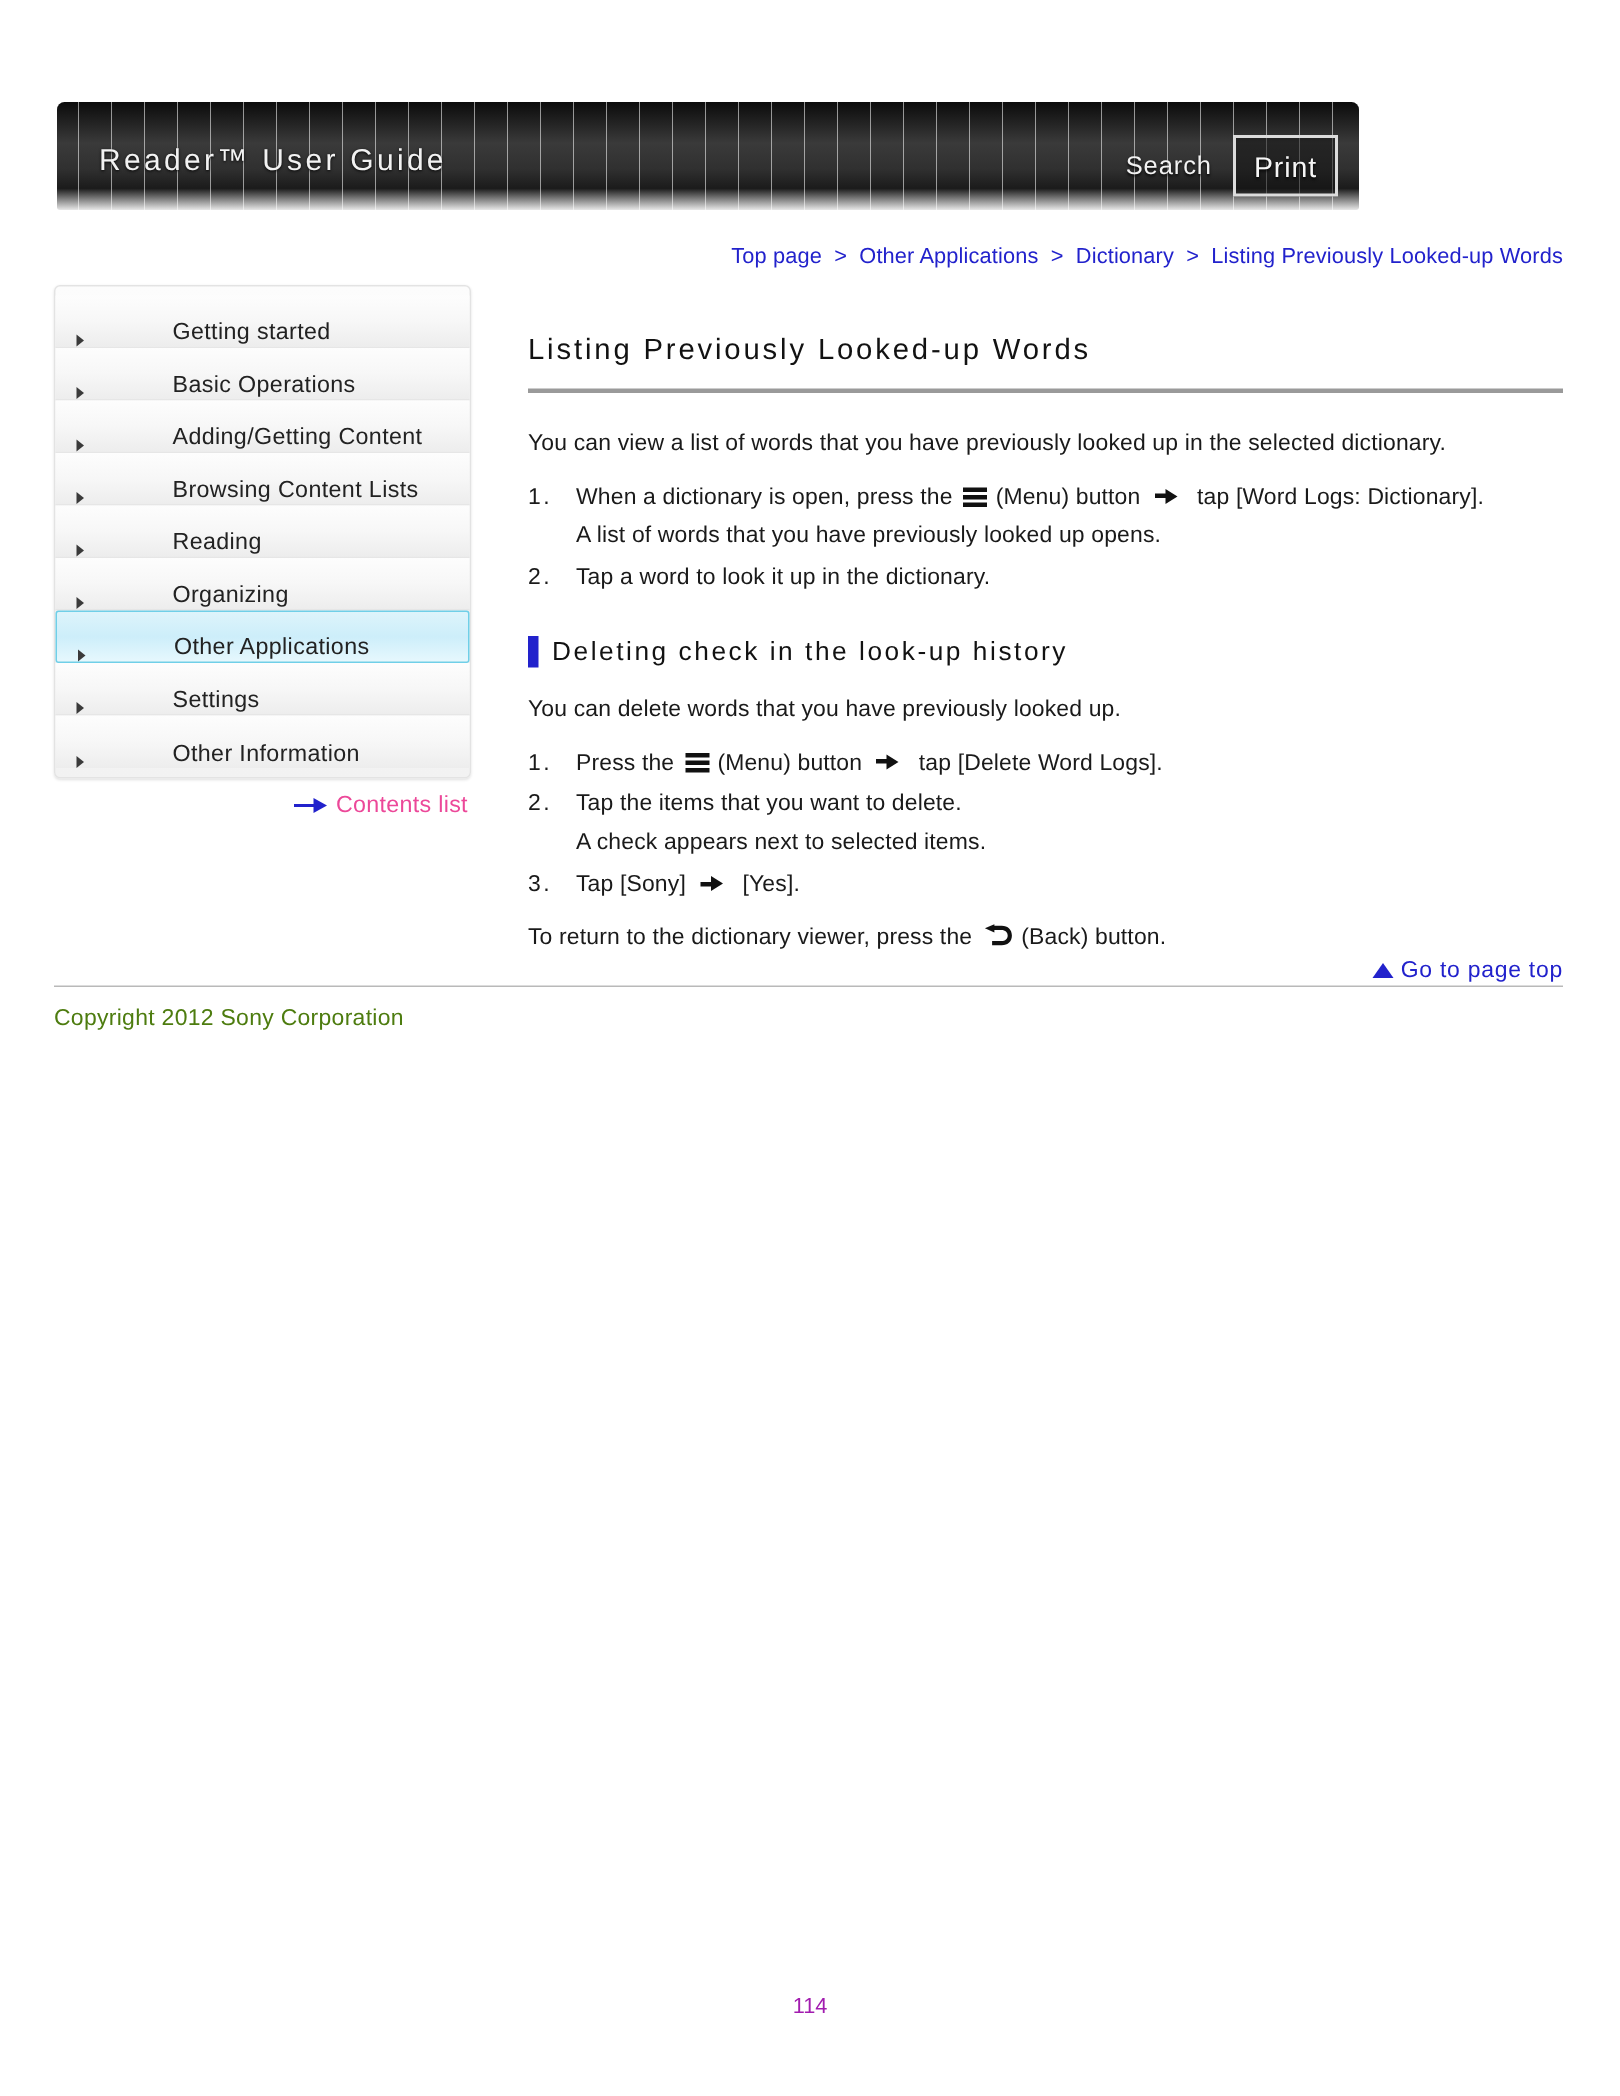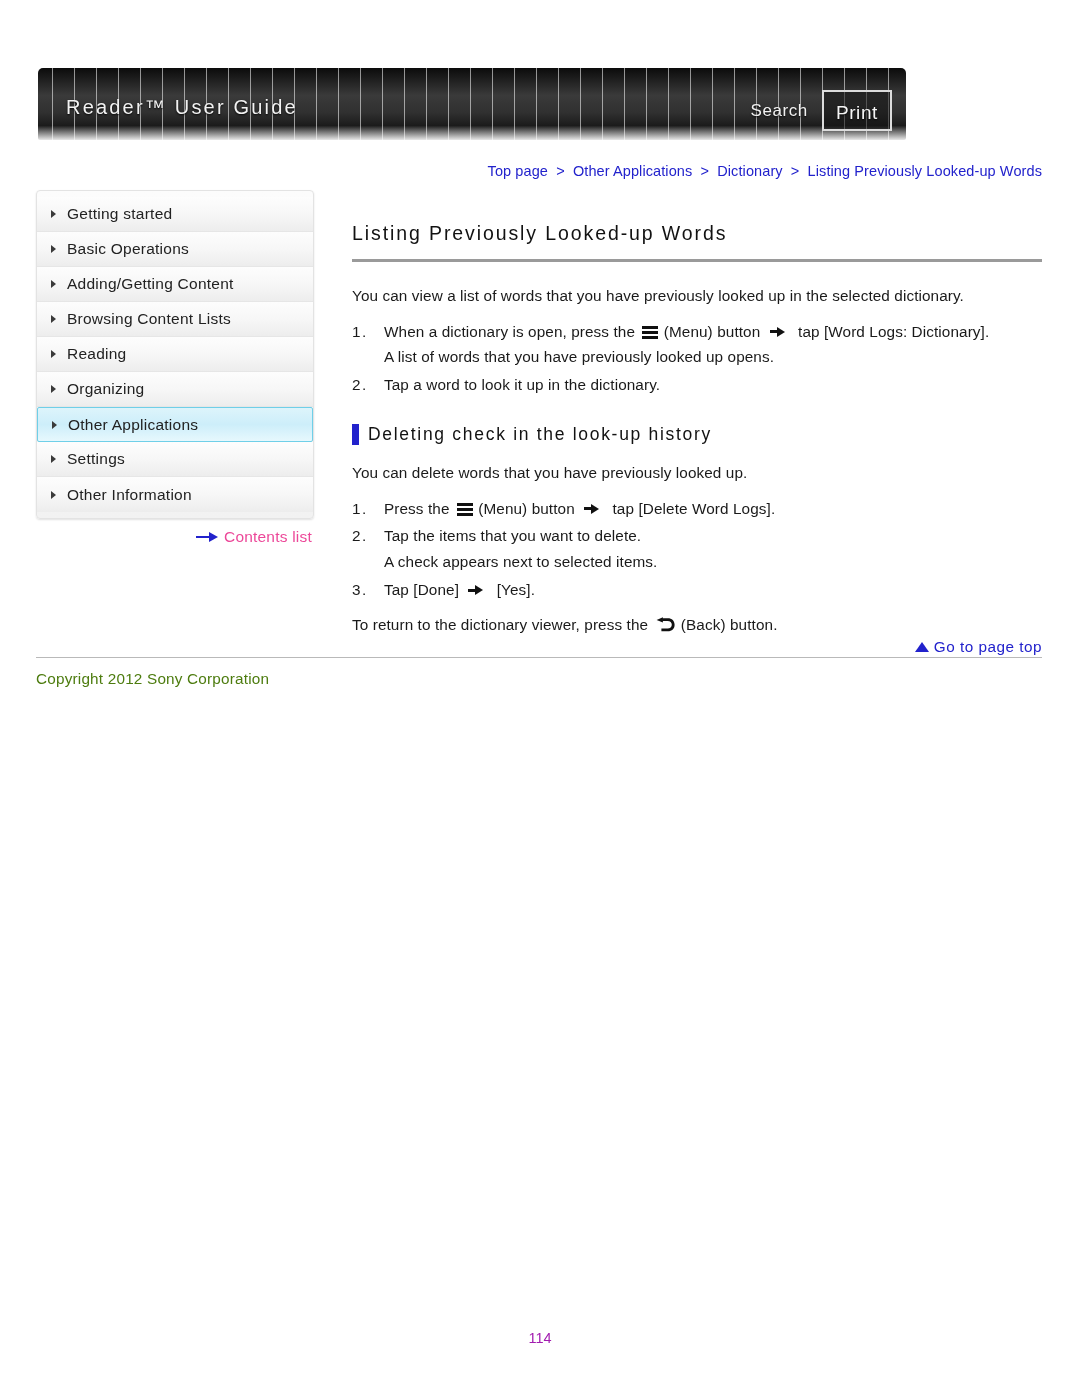--- a/index.html
+++ b/index.html
@@ -100,26 +100,27 @@
     border: 1px solid #e3e3e3;
     border-radius: 4px;
     box-shadow: 0 1px 2px rgba(0,0,0,0.12);
     padding: 6px 0 6px 0;
     box-sizing: border-box;
   }
   .nav-item {
     position: relative;
     height: 35px;
     display: flex;
-    align-items: center;
+    align-items: flex-end;
     padding-left: 14px;
     border-bottom: 1px solid #e6e6e6;
     background: linear-gradient(to bottom, #fdfdfd 0%, #f7f7f7 50%, #ededed 100%);
     cursor: pointer;
     box-sizing: border-box;
+    gap: 48px;
   }
   .nav-item:last-child { border-bottom: none; }
   .nav-item .tri {
     width: 0; height: 0;
     border-left: 5px solid #3a3a3a;
     border-top: 4px solid transparent;
     border-bottom: 4px solid transparent;
     margin-right: 11px;
     flex: none;
   }
@@ -455,21 +456,21 @@
     <li class="step">
       <span class="step-num">2.</span>
       <span class="step-body">
         <span>Tap the items that you want to delete.</span>
         <span class="substep">A check appears next to selected items.</span>
       </span>
     </li>
     <li class="step">
       <span class="step-num">3.</span>
       <span class="step-body">
-        <span>Tap [Done]</span>
+        <span>Tap [Sony]</span>
         <span class="inline-arrow"></span>
         <span>[Yes].</span>
       </span>
     </li>
   </ol>
 
   <p class="para">
     <span>To return to the dictionary viewer, press the</span>
     <span class="back-icon">
       <svg width="19" height="16" viewBox="0 0 19 16" aria-hidden="true">

